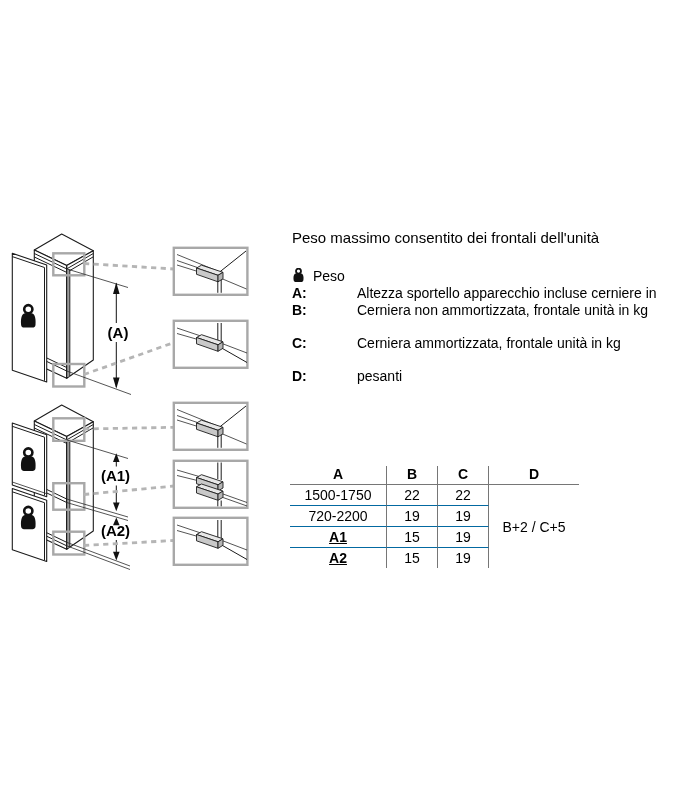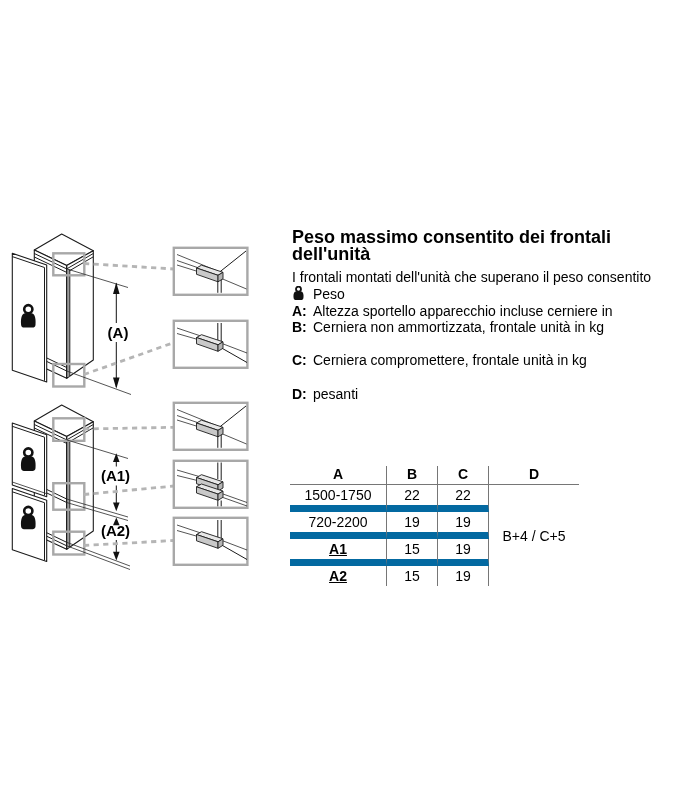--- a/index.html
+++ b/index.html
@@ -19,35 +19,35 @@
   .arr{fill:#111;stroke:none;}
   .hfront{fill:#c9c9c9;stroke:#1c1c1c;stroke-width:0.9;}
   .htop{fill:#e7e7e7;stroke:#1c1c1c;stroke-width:0.9;}
   .hend{fill:#b4b4b4;stroke:#1c1c1c;stroke-width:0.9;}
   .wbody{fill:#111;}
   .whandle{fill:none;stroke:#111;stroke-width:2.6;}
   .dlabel{font:bold 15px "Liberation Sans","DejaVu Sans",sans-serif;fill:#000;text-anchor:middle;}
 
   
   .rc{position:absolute;left:292px;top:229px;width:400px;font-size:14px;line-height:16.6px;}
-  .rc-title{font-size:18px;font-weight:bold;line-height:17px;margin:0 0 6px 0;}
+  .rc-title{font-size:15px;font-weight:normal;line-height:17px;margin:0 0 22px 0;}
   .pline{white-space:nowrap;}
   .peso-row{display:flex;align-items:flex-start;height:17px;}
   .peso-ic{width:13px;height:15px;margin-right:8px;flex:0 0 auto;}
   .li{display:flex;}
   .li .k{font-weight:bold;width:21px;flex:0 0 auto;}
-  .li .t{flex:1;}
+  .li .t{flex:1;margin-left:44px;}
   .gap{margin-top:16.6px;}
 
   
   .tbl{position:absolute;left:290px;top:466px;display:grid;
        grid-template-columns:97px 51px 51px 90px;font-size:14px;}
   .th{font-weight:bold;text-align:center;height:18px;line-height:16px;
       border-bottom:1px solid #767676;}
-  .td{text-align:center;height:20px;line-height:20px;border-bottom:7px solid #0369a1;}
+  .td{text-align:center;height:20px;line-height:20px;border-bottom:1px solid #0369a1;}
   .td.last{border-bottom:none;}
   .vr{border-right:1px solid #767676;}
   .bold{font-weight:bold;text-decoration:underline;}
   .dcell{grid-column:4;grid-row:2 / span 4;display:flex;align-items:center;
          justify-content:center;}
 </style>
 </head>
 <body>
 
 <div class="canvas">
@@ -225,21 +225,20 @@
         <path class="htop" d="M196.5,306.5 201.5,303.7 223,310.8 218,313.8 Z"></path>
         <path class="hfront" d="M196.5,306.5 218,313.8 218,320.3 196.5,312.8 Z"></path>
         <path class="hend" d="M218,313.8 223,310.8 223,317.3 218,320.3 Z"></path>
       </g>
     </g>
   </svg>
 
   <div class="rc">
     <div class="rc-title">Peso massimo consentito dei frontali dell'unità</div>
 
-    <div class="pline">I frontali montati dell'unità che superano il peso consentito</div>
 
     <div class="peso-row">
       <svg class="peso-ic" viewBox="0 0 13 15">
         <circle cx="6.5" cy="3.1" r="2.5" fill="none" stroke="#111" stroke-width="1.8"></circle>
         <path fill="#111" d="M1.6,12 C1,7 2.6,5.4 4,5.4 L9,5.4 C10.4,5.4 12,7 11.4,12 C11.2,13.6 10.2,14 9.2,14 L3.8,14 C2.8,14 1.8,13.6 1.6,12 Z"></path>
       </svg>
       <span>Peso</span>
     </div>
 
     <div class="li">
@@ -249,41 +248,41 @@
       </span>
     </div>
 
     <div class="li">
       <span class="k">B:</span>
       <span class="t">Cerniera non ammortizzata, frontale unità in kg</span>
     </div>
 
     <div class="li gap">
       <span class="k">C:</span>
-      <span class="t">Cerniera compromettere, frontale unità in kg</span>
+      <span class="t">Cerniera ammortizzata, frontale unità in kg</span>
     </div>
 
     <div class="li gap">
       <span class="k">D:</span>
       <span class="t">
         <div>pesanti</div>
       </span>
     </div>
   </div>
 
   <div class="tbl">
     <div class="th vr">A</div>
     <div class="th vr">B</div>
     <div class="th vr">C</div>
     <div class="th">D</div>
 
     <div class="td vr">1500-1750</div>
     <div class="td vr">22</div>
     <div class="td vr">22</div>
-    <div class="dcell">B+4 / C+5</div>
+    <div class="dcell">B+2 / C+5</div>
 
     <div class="td vr">720-2200</div>
     <div class="td vr">19</div>
     <div class="td vr">19</div>
 
     <div class="td vr bold">A1</div>
     <div class="td vr">15</div>
     <div class="td vr">19</div>
 
     <div class="td vr bold last">A2</div>

